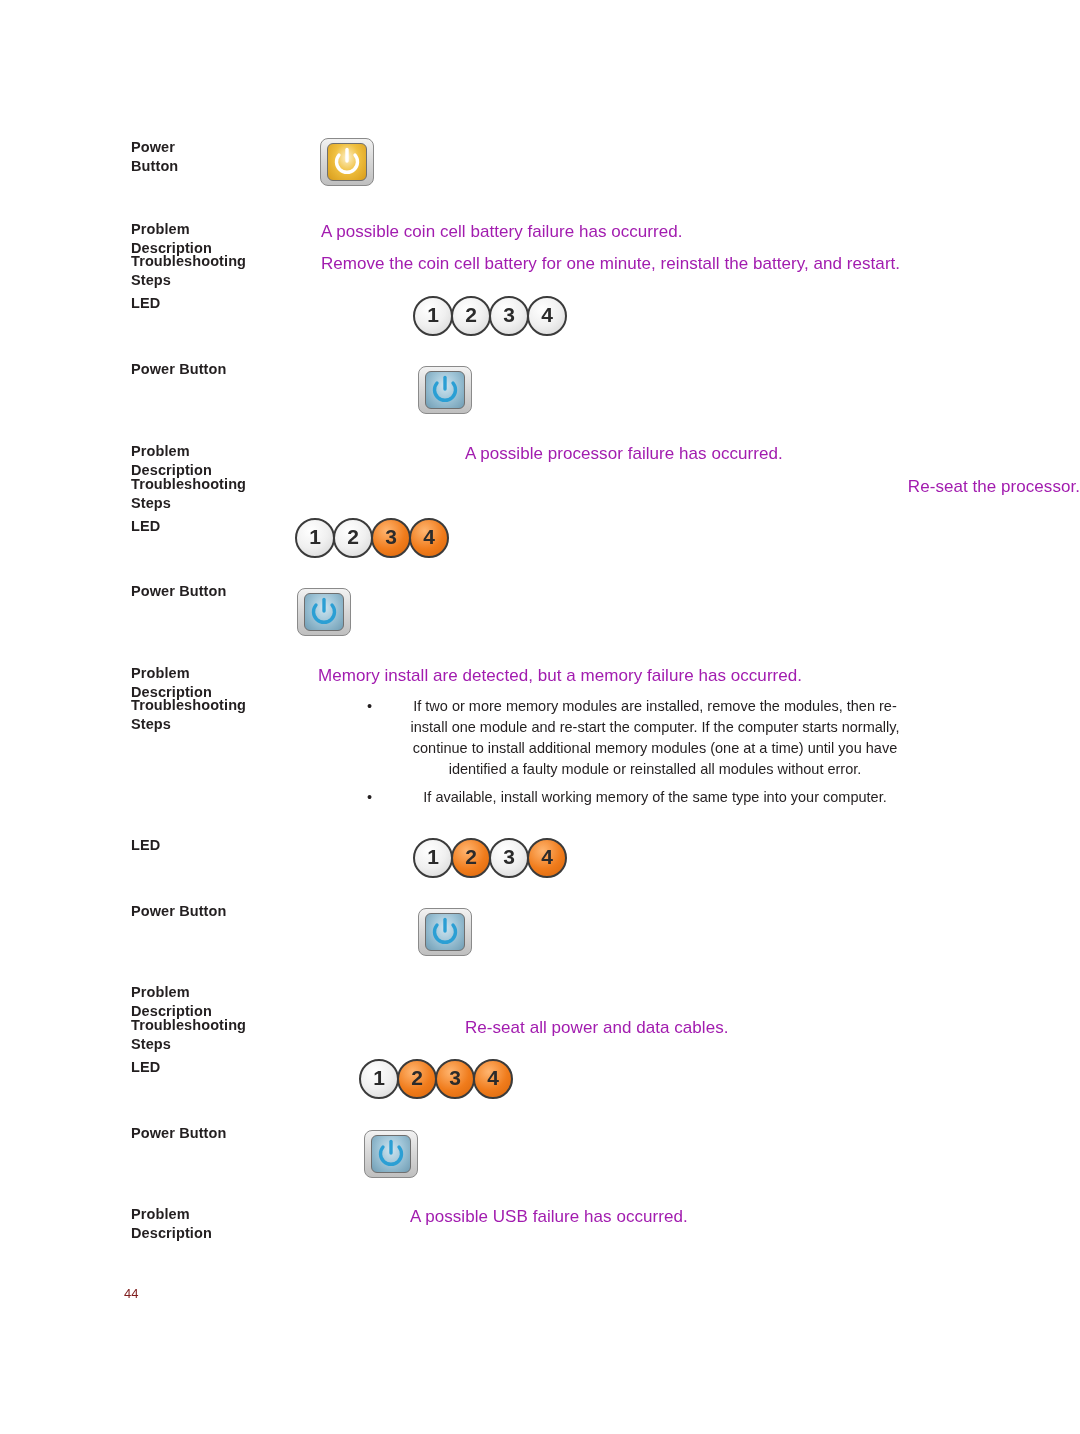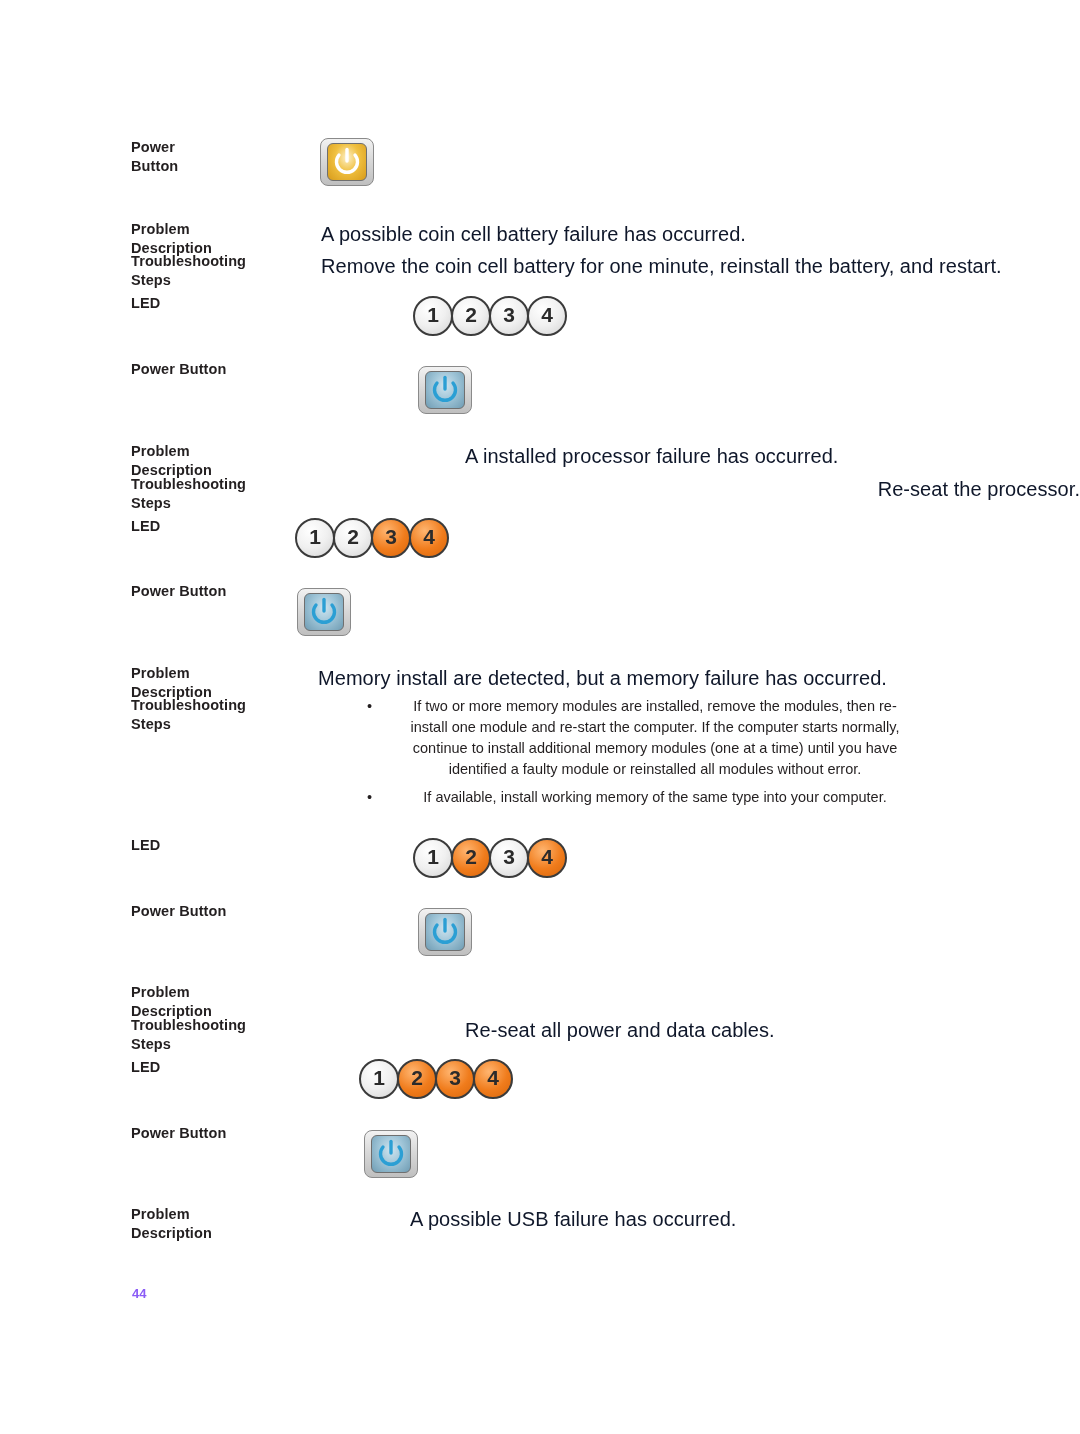--- a/index.html
+++ b/index.html
@@ -27,22 +27,22 @@
     width: 100%;
   }
   .label {
     font-weight: bold;
     font-size: 14.5px;
     color: #231f20;
     line-height: 1.3;
     letter-spacing: 0.1px;
   }
   .value {
-    font-size: 20px;
-    color: #0f172a;
+    font-size: 17px;
+    color: #a21caf;
     line-height: 1.45;
     letter-spacing: 0.05px;
   }
   .label-col {
     width: 185px;
     flex: 0 0 185px;
     padding-left: 131px;
     box-sizing: border-box;
   }
   .value-col {
@@ -139,25 +139,25 @@
   }
   .bullet-text {
     flex: 1 1 auto;
     font-size: 14.5px;
     line-height: 1.45;
     text-align: center;
   }
 
   .page-number {
     position: absolute;
-    left: 132px;
+    left: 124px;
     top: 1286px;
     font-size: 13px;
-    font-weight: bold;
-    color: #8b5cf6;
+    font-weight: normal;
+    color: #7f1d1d;
   }
 
   .abs { position: absolute; }
 </style>
 </head>
 <body>
 
 <div class="page">
 
   <div class="abs" style="left:0; top:138px; width:1080px;">
@@ -231,21 +231,21 @@
           </g>
         </svg>
       </div>
     </div>
   </div>
 
   <div class="abs" style="left:0; top:442px; width:1080px;">
     <div class="row">
       <div class="label-col"><span class="label">Problem Description</span></div>
       <div class="value-col" style="padding-left:280px;">
-        <span class="value">A installed processor failure has occurred.</span>
+        <span class="value">A possible processor failure has occurred.</span>
       </div>
     </div>
   </div>
 
   <div class="abs" style="left:0; top:475px; width:1080px;">
     <div class="row">
       <div class="label-col"><span class="label">Troubleshooting Steps</span></div>
       <div class="value-col" style="padding-left:280px;text-align:right;">
         <span class="value">Re-seat the processor.</span>
       </div>

